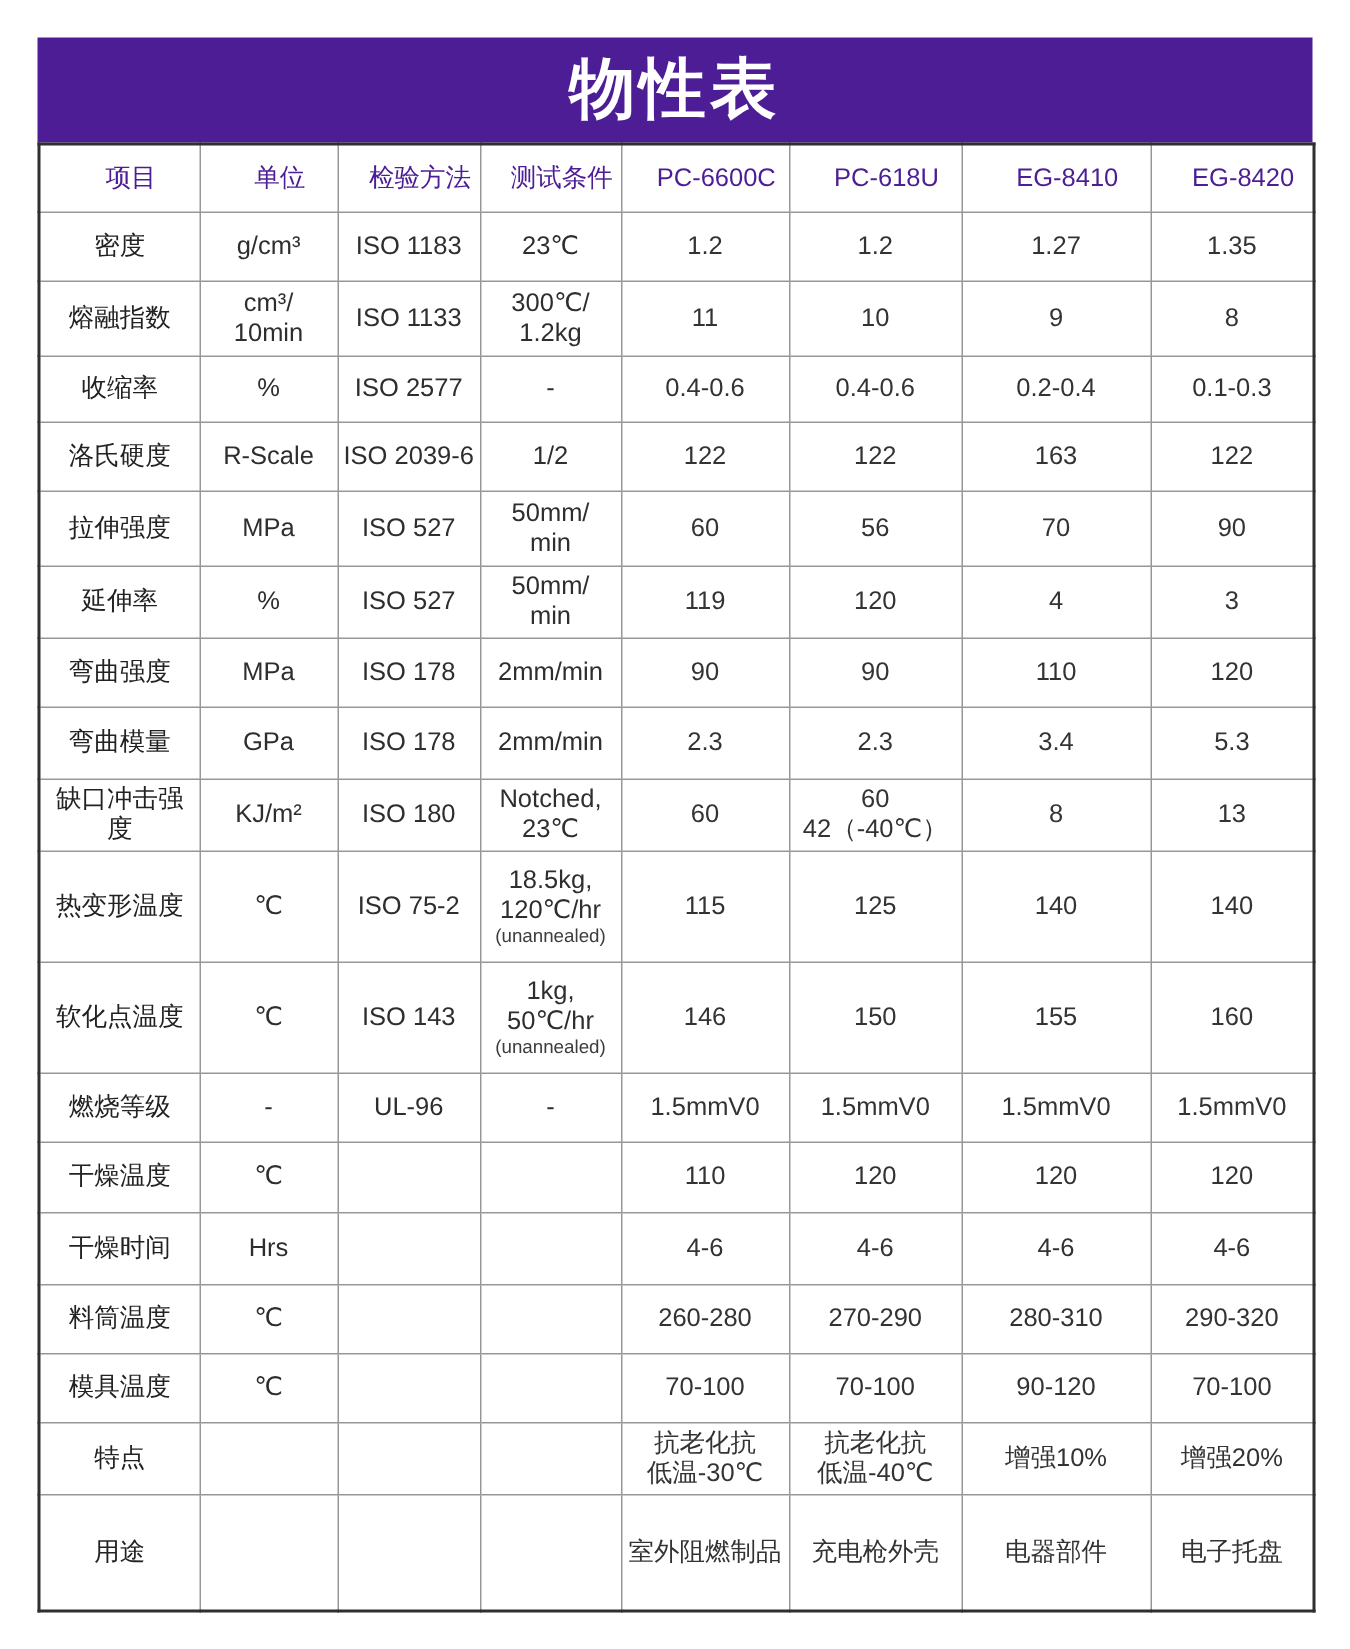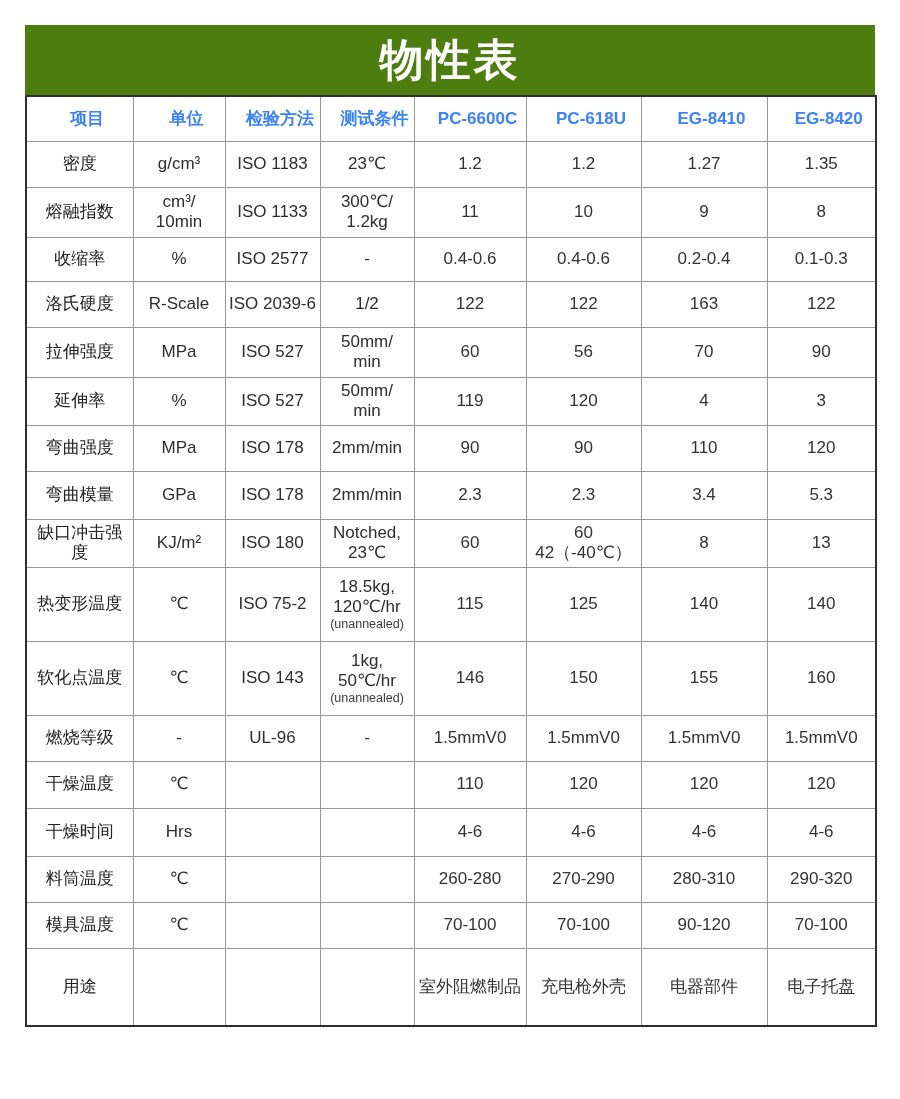--- a/index.html
+++ b/index.html
@@ -26,36 +26,36 @@
   }
   table.props th, table.props td {
     border: 1px solid #979797;
     text-align: center; vertical-align: middle;
     white-space: pre-line;
     font-size: 17px;
     line-height: 1.18;
     padding: 1px 2px;
     overflow: hidden;
   }
-  table.props th { font-weight: bold; color: #3b82f6; font-size: 17px; padding-left: 17px; }
+  table.props th { font-weight: normal; color: #4c1d95; font-size: 17px; padding-left: 17px; }
   td.c-item { font-size: 16.5px; color: #222; }
   td.c-unit, td.c-method, td.c-cond { color: #2e2e2e; font-size: 16.5px; }
   td.c-method { font-size: 16px; }
   td.c-val { color: #333; }
   .note { display: block; font-size: 12.5px; line-height: 1.15; color: #3c3c3c; }
   col.c0 { width: 107px; } col.c1 { width: 92px; }  col.c2 { width: 95px; }
   col.c3 { width: 94px; }  col.c4 { width: 112px; } col.c5 { width: 115px; }
   col.c6 { width: 126px; } col.c7 { width: 109px; }
   td.small-cn { font-size: 15.5px; }
 </style>
 </head>
 <body>
 
 <div class="sheet">
-  <div class="banner" style="background: #4d7c0f;">
+  <div class="banner" style="background: #4c1d95;">
     <div class="title" style="color: rgb(255, 255, 255);">物性表</div>
   </div>
 
   <table class="props">
     <colgroup>
       <col class="c0">
         <col class="c1">
         <col class="c2">
         <col class="c3">
       <col class="c4">
@@ -237,20 +237,32 @@
         <tr style="height: 46px;">
           <td class="c-item">模具温度</td>
           <td class="c-unit">℃</td>
           <td class="c-method"></td>
           <td class="c-cond"><span></span></td>
           <td class="c-val">70-100</td>
           <td class="c-val">70-100</td>
           <td class="c-val">90-120</td>
           <td class="c-val">70-100</td>
         </tr>
+        <tr style="height: 48px;">
+          <td class="c-item">特点</td>
+          <td class="c-unit"></td>
+          <td class="c-method"></td>
+          <td class="c-cond"><span></span></td>
+          <td class="c-val small-cn">抗老化抗
+低温-30℃</td>
+          <td class="c-val small-cn">抗老化抗
+低温-40℃</td>
+          <td class="c-val small-cn">增强10%</td>
+          <td class="c-val small-cn">增强20%</td>
+        </tr>
         <tr style="height: 78px;">
           <td class="c-item">用途</td>
           <td class="c-unit"></td>
           <td class="c-method"></td>
           <td class="c-cond"><span></span></td>
           <td class="c-val small-cn">室外阻燃制品</td>
           <td class="c-val small-cn">充电枪外壳</td>
           <td class="c-val small-cn">电器部件</td>
           <td class="c-val small-cn">电子托盘</td>
         </tr>

